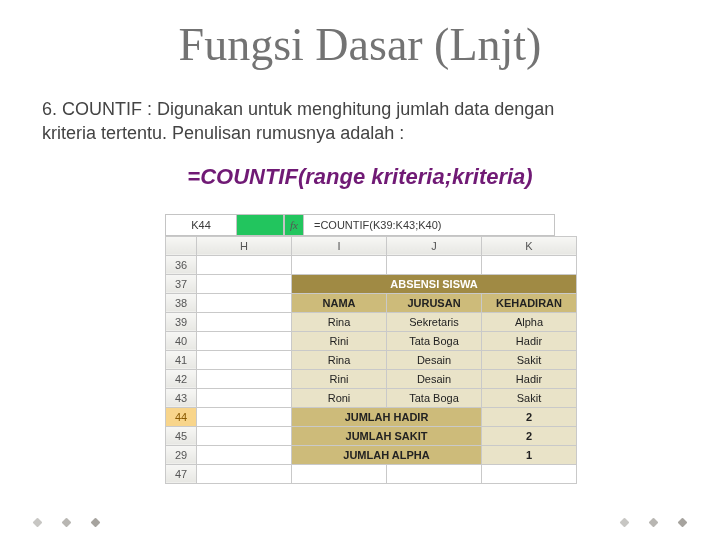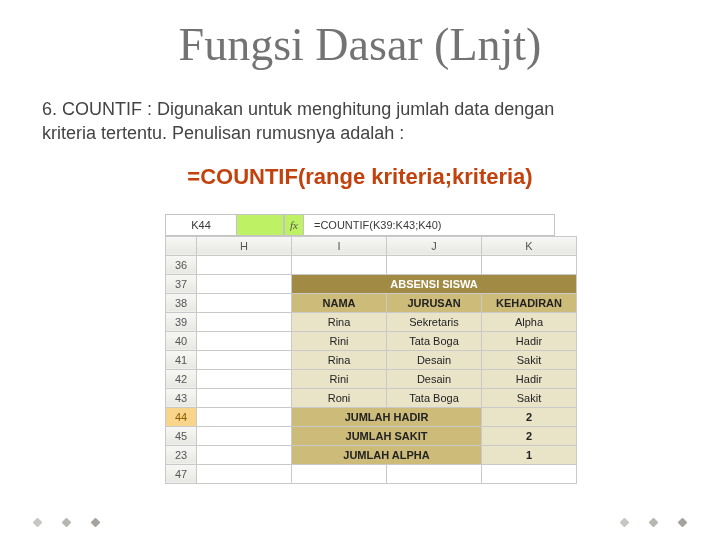--- a/index.html
+++ b/index.html
@@ -23,33 +23,34 @@
     font-size:18px;
     line-height:1.35;
     margin:26px 42px 18px 42px;
     max-width:560px;
     color:#444;
   }
   .formula{
     text-align:center;
     font-weight:bold;
     font-size:22px;
-    color:#c2410c;
+    color:#701a75;
     margin:2px 0 24px 0;
+    font-style:italic;
   }
   .sheet{
     width:390px;
     margin:0 auto;
     font-size:12px;
   }
   .namebox-row{
     display:flex;
     align-items:stretch;
     border:1px solid #c4c4c4;
-    background:#bef264;
+    background:#22c55e;
     height:20px;
   }
   .namebox{
     width:70px;
     text-align:center;
     font-size:11px;
     border-right:1px solid #c4c4c4;
     display:flex;align-items:center;justify-content:center;
     background:#fff;
   }
@@ -228,21 +229,21 @@
           <td class="summary-label" colspan="2">JUMLAH HADIR</td>
           <td class="summary-val">2</td>
         </tr>
     <tr>
           <td class="rowhead">45</td>
           <td></td>
           <td class="summary-label" colspan="2">JUMLAH SAKIT</td>
           <td class="summary-val">2</td>
         </tr>
     <tr>
-          <td class="rowhead">23</td>
+          <td class="rowhead">29</td>
           <td></td>
           <td class="summary-label" colspan="2">JUMLAH ALPHA</td>
           <td class="summary-val">1</td>
         </tr>
     <tr>
           <td class="rowhead">47</td>
           <td></td>
           <td></td>
           <td></td>
           <td></td>

